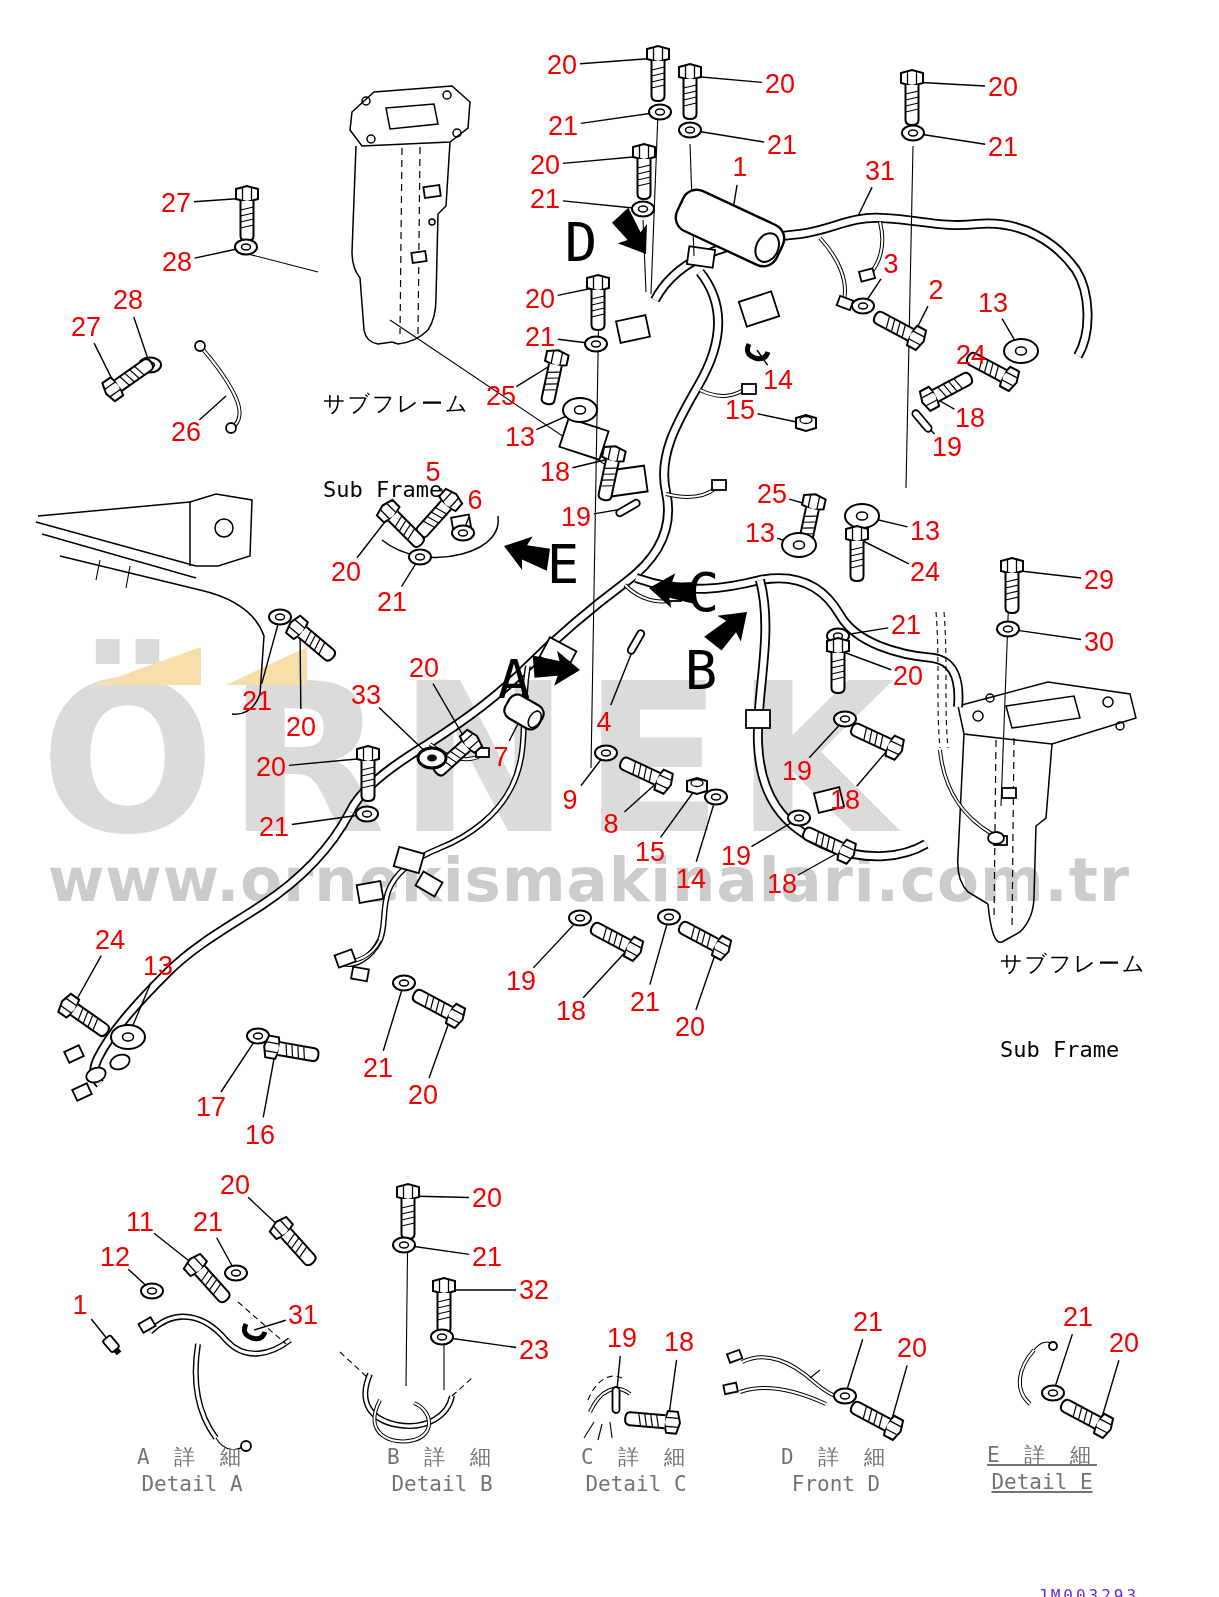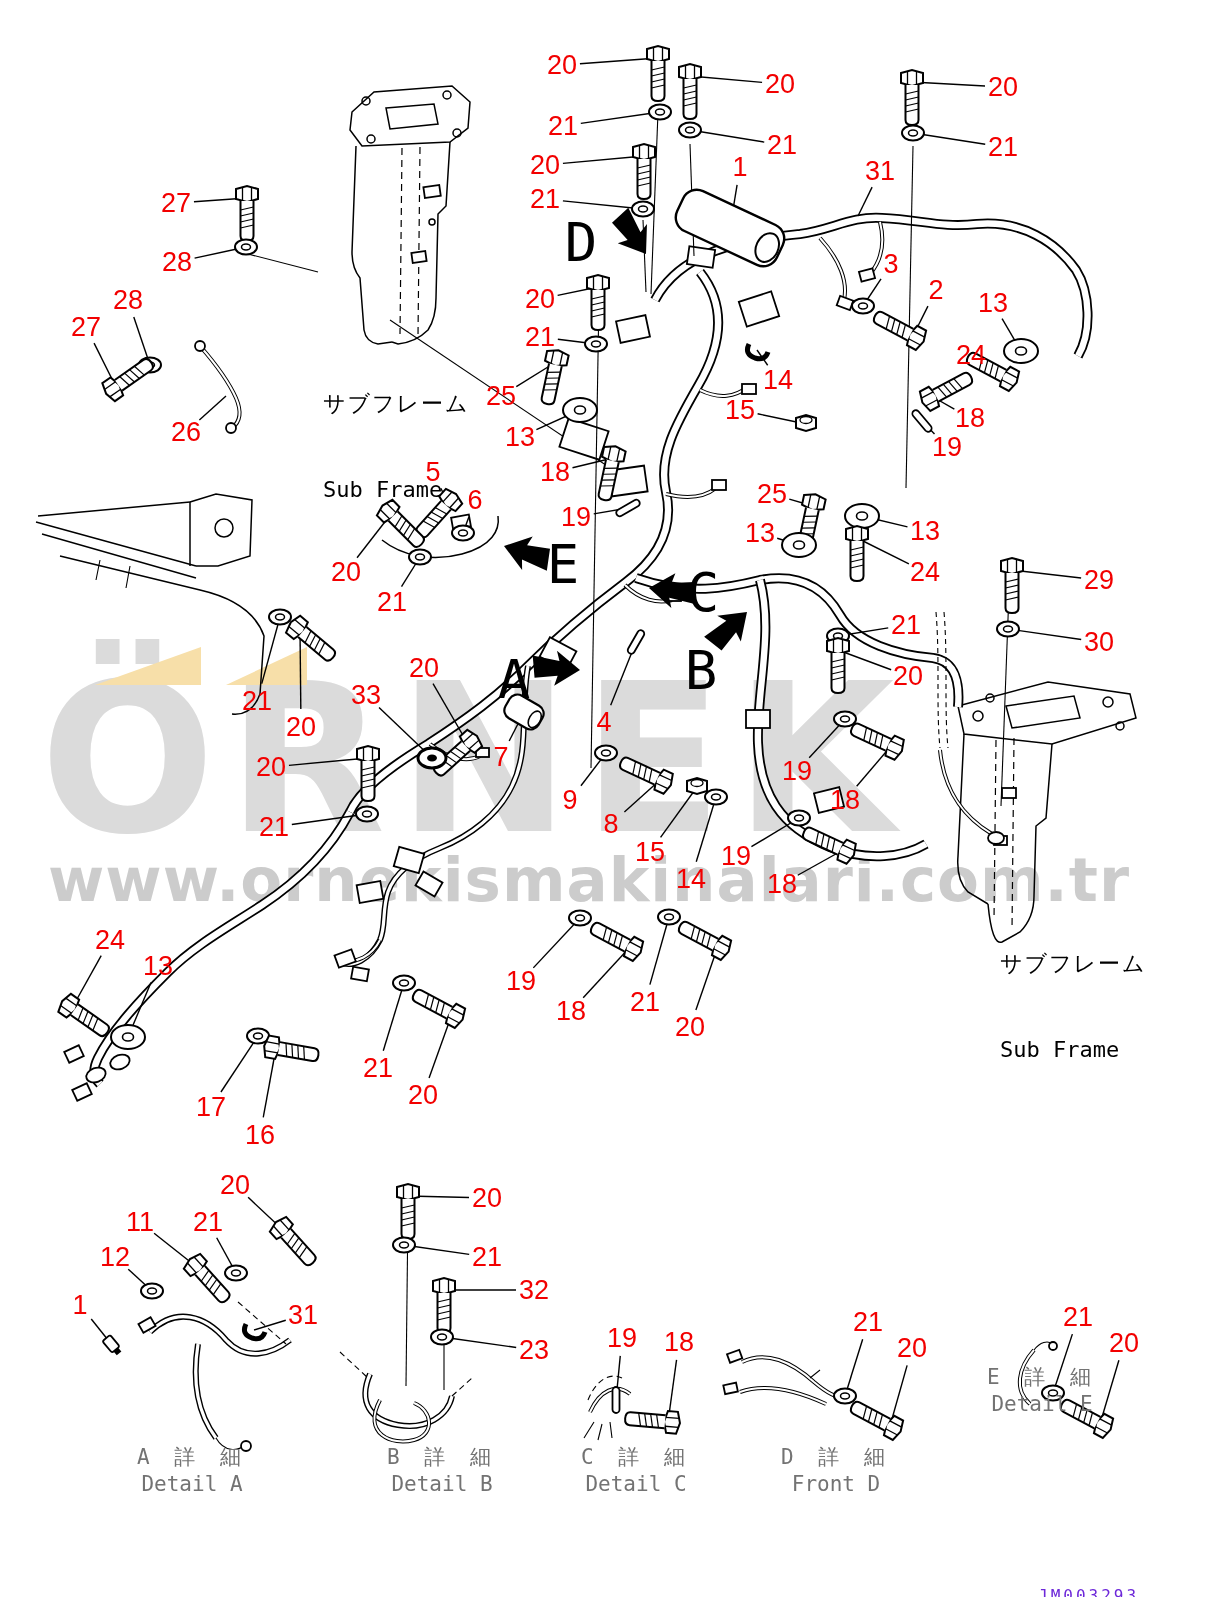--- a/index.html
+++ b/index.html
@@ -531,14 +531,14 @@
     <div class="callout" style="left: 1124px; top: 1343px;">20</div>
     <div class="marker" style="left: 581px; top: 243px;">D</div>
     <div class="marker" style="left: 563px; top: 565px;">E</div>
     <div class="marker" style="left: 703px; top: 593px;">C</div>
     <div class="marker" style="left: 514px; top: 680px;">A</div>
     <div class="marker" style="left: 701px; top: 671px;">B</div>
     <div class="dlabel" style="left: 192px; top: 1444px;"><div class="jp">A 詳 細</div><div>Detail A</div></div>
     <div class="dlabel" style="left: 442px; top: 1444px;"><div class="jp">B 詳 細</div><div>Detail B</div></div>
     <div class="dlabel" style="left: 636px; top: 1444px;"><div class="jp">C 詳 細</div><div>Detail C</div></div>
     <div class="dlabel" style="left: 836px; top: 1444px;"><div class="jp">D 詳 細</div><div>Front D</div></div>
-    <div class="dlabel" style="left: 1042px; top: 1364px;"><div class="jp">E 詳 細</div><div>Detail E</div></div>
+    <div class="dlabel" style="left: 1042px; top: 1442px; text-decoration: underline;"><div class="jp">E 詳 細</div><div>Detail E</div></div>
   </div>
 
 </body></html>

